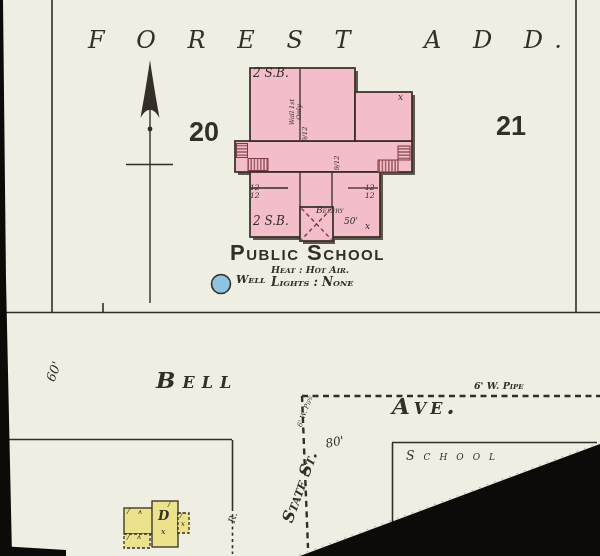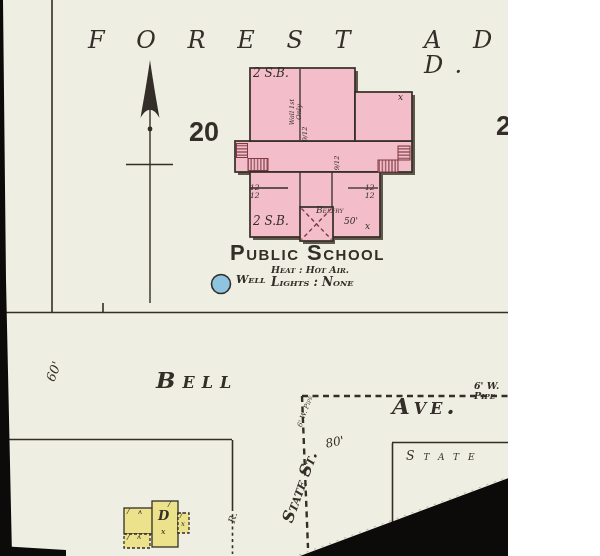--- a/index.html
+++ b/index.html
@@ -1,17 +1,17 @@
 <!DOCTYPE html>
 <html style="--paper: #efeee3; --ink: #332e27; --pink: #f3bdc9; --pink_dark: #7e3b44; --yellow: #ece28c; --blue: #8ec4e0; --black: #0c0b09; --shadow: #463c33;"><head>
 <meta charset="utf-8">
 <style>
   html,body{margin:0;padding:0;}
   #map{
-    position:relative; width:508px; height:556px; overflow:hidden;
+    position:relative; width:600px; height:556px; overflow:hidden;
     background:var(--paper,#efeee3);
     font-family:"DejaVu Serif", serif;
   }
   #linework{position:absolute;left:0;top:0;}
   .lbl{
     position:absolute; color:var(--ink,#332e27);
     font-family:"DejaVu Serif", serif; font-style:italic;
     white-space:pre-line; line-height:1.05; pointer-events:none;
   }
   .sc{font-variant:small-caps;}
@@ -132,21 +132,21 @@
 
   <div class="lbl rot" style="left:40px;top:364px;width:30px;height:16px;font-size:13px;transform:rotate(-68deg);">60'</div>
   <div class="lbl sc" style="left:156px;top:368px;font-size:23px;letter-spacing:7px;font-weight:bold;">Bell</div>
   <div class="lbl sc" style="left:392px;top:368px;font-size:23px;letter-spacing:4px;font-weight:bold;margin-top:26px;">Ave.</div>
   <div class="lbl sc" style="left:474px;top:381px;font-size:9.5px;font-weight:bold;">6' W. Pipe</div>
 
   <div class="lbl sc rot" style="left:245px;top:479px;width:110px;height:16px;font-size:16px;font-weight:bold;transform:rotate(-70deg);">State St.</div>
   <div class="lbl sc rot" style="left:277px;top:407px;width:60px;height:10px;font-size:7px;transform:rotate(-70deg);">6' W. Pipe</div>
   <div class="lbl rot" style="left:320px;top:436px;width:30px;height:14px;font-size:12px;transform:rotate(-12deg);">80'</div>
 
-  <div class="lbl sc" style="left:406px;top:449px;font-size:12.5px;letter-spacing:9px;">State</div>
+  <div class="lbl sc" style="left:406px;top:449px;font-size:12.5px;letter-spacing:9px;">School</div>
   <div class="lbl rot" style="left:224px;top:512px;width:20px;height:12px;font-size:9.5px;transform:rotate(-75deg);">R.</div>
 
   <div class="lbl" style="left:158px;top:509px;font-size:13px;font-weight:bold;">D</div>
   <div class="lbl" style="left:161px;top:528px;font-size:8px;">x</div>
   <div class="lbl" style="left:127px;top:507px;font-size:8px;">/</div>
   <div class="lbl" style="left:138px;top:509px;font-size:7px;">ʌ</div>
   <div class="lbl" style="left:168px;top:500px;font-size:8px;">/</div>
   <div class="lbl" style="left:180px;top:511px;font-size:8px;">/</div>
   <div class="lbl" style="left:181px;top:521px;font-size:7px;">x</div>
   <div class="lbl" style="left:127px;top:533px;font-size:8px;">/</div>

